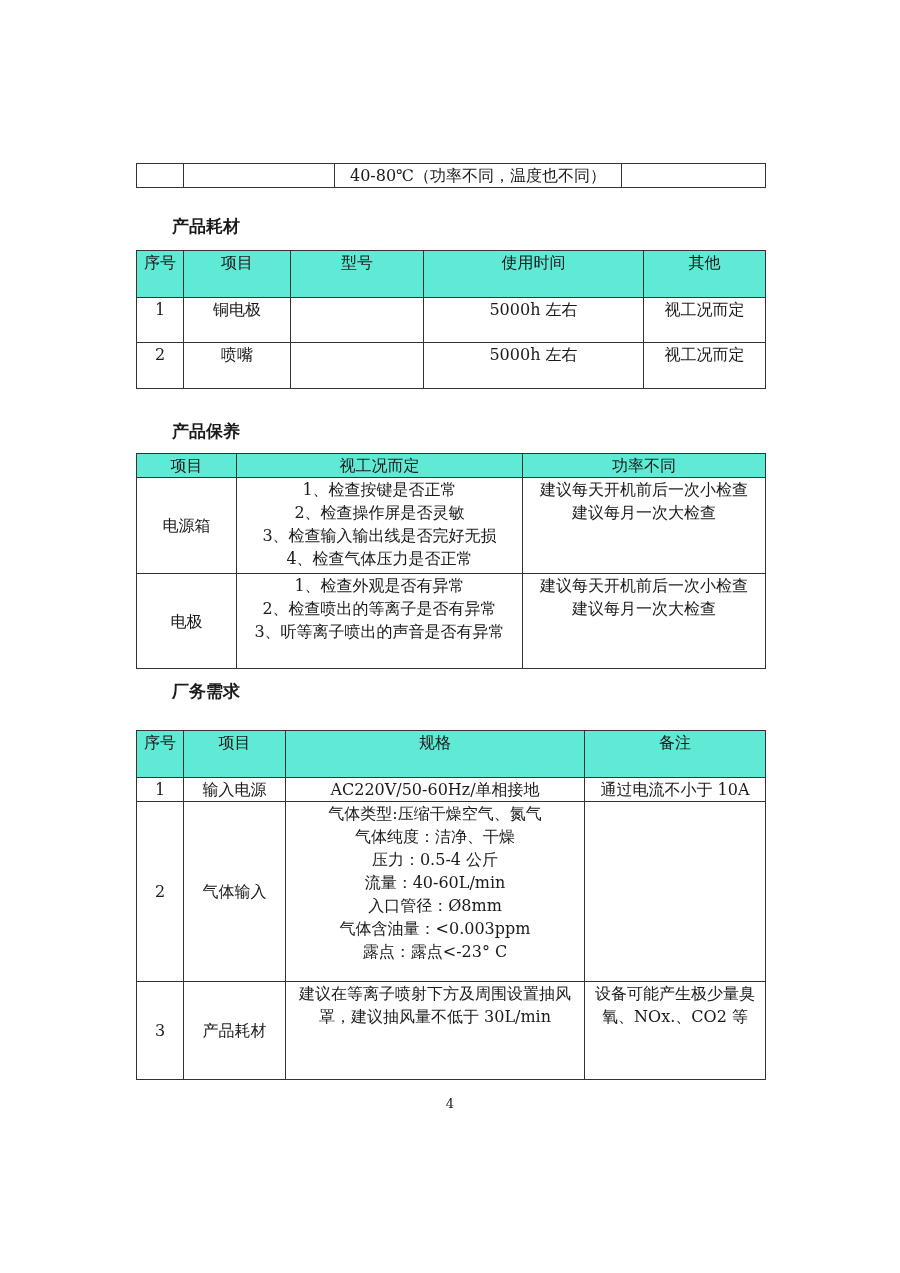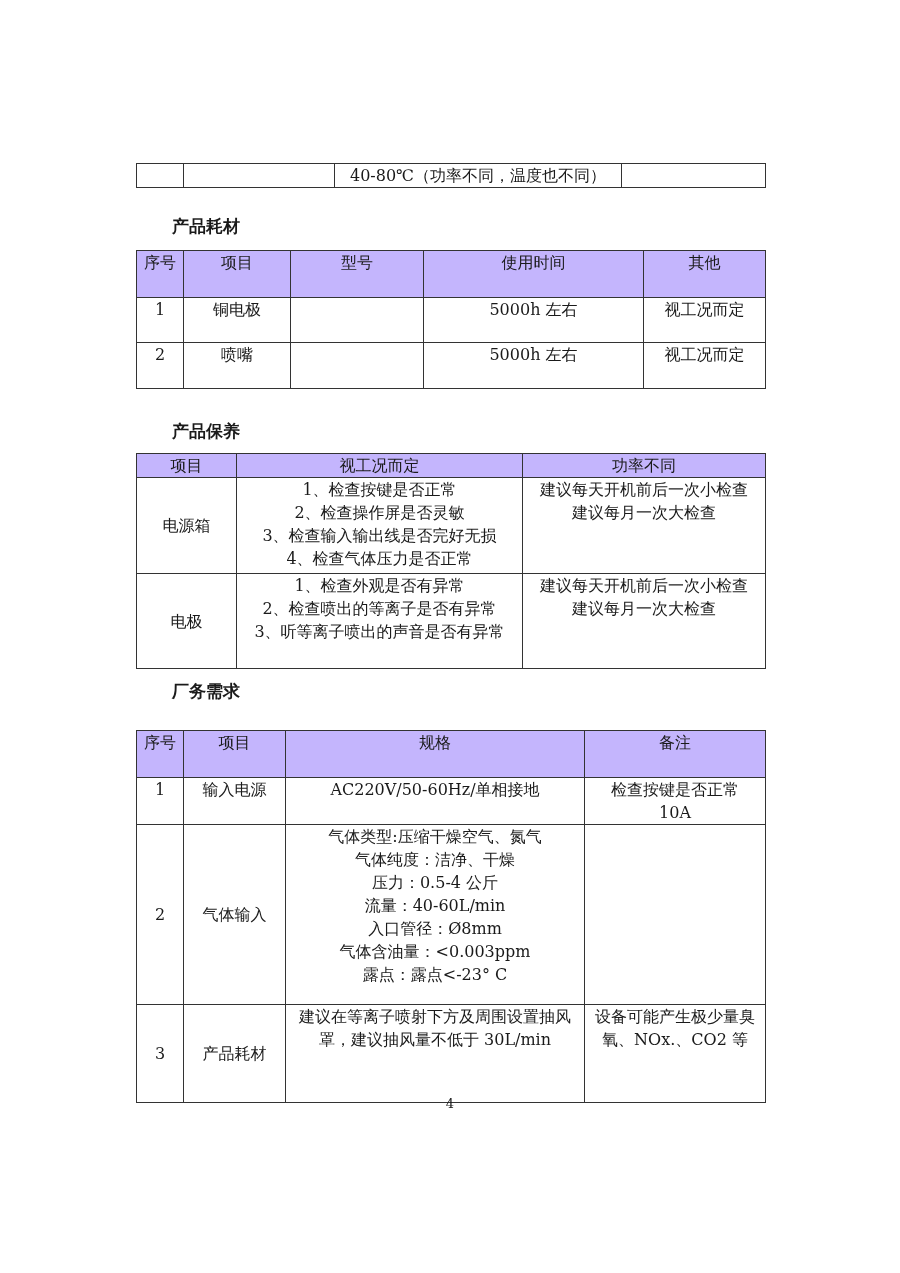--- a/index.html
+++ b/index.html
@@ -1,19 +1,19 @@
 <!DOCTYPE html>
 <html><head>
 <meta charset="utf-8">
 <style>
   html,body{margin:0;padding:0;background:#ffffff;}
   body{width:900px;height:1273px;position:relative;font-family:"DejaVu Serif","Liberation Serif",serif;color:#1a1a1a;overflow:hidden;}
   .tbl{position:absolute;border-collapse:collapse;table-layout:fixed;font-size:16px;}
   .tbl td{border:1px solid #333;padding:0 8px;vertical-align:top;line-height:23px;text-align:center;}
-  .tbl tr.hdr td{background:#c4b5fd;text-align:center;}
+  .tbl tr.hdr td{background:#5eead4;text-align:center;}
   .center{text-align:center;}
   .vmid{vertical-align:middle !important;}
   h2{position:absolute;margin:4px;font-family:"DejaVu Sans","Liberation Sans",sans-serif;font-size:17px;font-weight:bold;left:168px;}
   .pre{white-space:pre-line;margin-top:44px;}
   .pnum{position:absolute;top:1096px;left:0;width:900px;text-align:center;font-size:13px;}
 </style>
 </head>
 <body>
 
 <table class="tbl" style="left:136px;top:163px;width:629px;">
@@ -115,21 +115,21 @@
       <tr class="hdr" style="height:47px">
     <td style="padding:0 4px;">序号</td>
     <td>项目</td>
     <td>规格</td>
     <td>备注</td>
   </tr>
   <tr style="height:24px">
     <td class="center">1</td>
     <td>输入电源</td>
     <td>AC220V/50-60Hz/单相接地</td>
-    <td>检查按键是否正常 10A</td>
+    <td>通过电流不小于 10A</td>
   </tr>
   <tr style="height:180px">
     <td class="center vmid">2</td>
     <td class="vmid">气体输入</td>
     <td class="pre">气体类型:压缩干燥空气、氮气
 气体纯度：洁净、干燥
 压力：0.5-4 公斤
 流量：40-60L/min
 入口管径：Ø8mm
 气体含油量：&lt;0.003ppm

